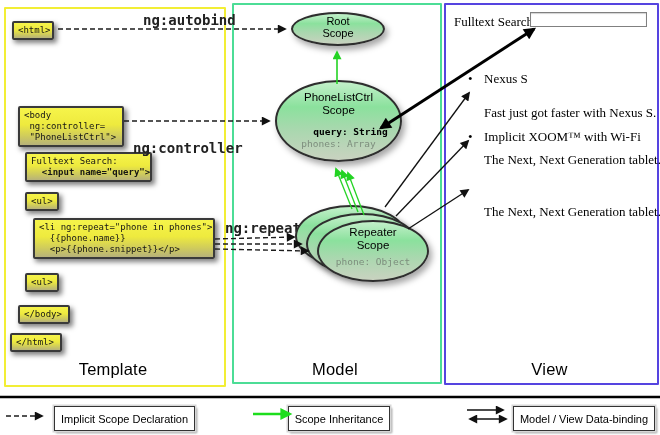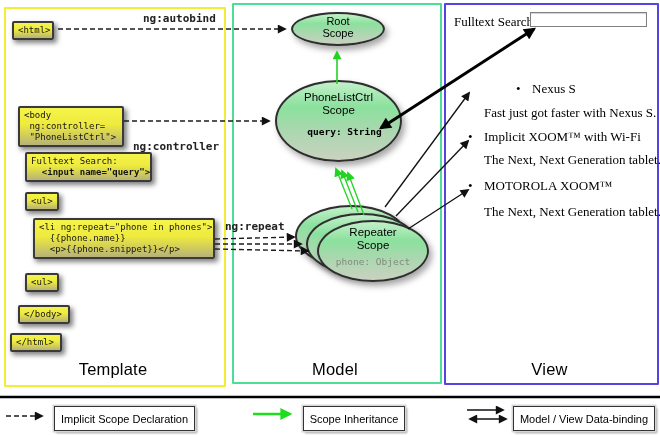--- a/index.html
+++ b/index.html
@@ -23,21 +23,21 @@
     border:2px solid #3a3a3a;border-radius:2px;
     box-shadow:2.5px 3px 5px rgba(0,0,0,.5);
     padding:2px 4px;box-sizing:border-box;
     font-family:"DejaVu Sans Mono",monospace;font-size:9px;line-height:11px;color:#151515;
   }
   .code-line{white-space:pre;}
   .code-line.bold{font-weight:bold;}
   
   .arrow-label{
     position:absolute;font-family:"DejaVu Sans Mono",monospace;
-    font-weight:bold;font-size:11px;color:#222;white-space:nowrap;
+    font-weight:bold;font-size:14px;color:#222;white-space:nowrap;
   }
   
   .ellipse{
     position:absolute;border:2px solid #2e2e2e;border-radius:50%;
     background:linear-gradient(180deg,#c3f0ca 0%,#8be19d 32%,#a8d8ae 60%,#c9d2c0 100%);
     box-shadow:3px 4px 6px rgba(0,0,0,.35);
     box-sizing:border-box;
   }
   .etext{position:absolute;text-align:center;color:#000;}
   .etitle{font-size:11.5px;line-height:13px;}
@@ -131,51 +131,49 @@
   <div class="etext etitle small" style="left:291px;top:16px;width:94px;">
     <div>Root</div>
     <div>Scope</div>
   </div>
 
   <div class="ellipse" style="left:275px;top:80px;width:127px;height:82px;"></div>
   <div class="etext etitle" style="left:275px;top:91px;width:127px;">
     <div>PhoneListCtrl</div>
     <div>Scope</div>
   </div>
-  <div class="etext eprop bold" style="left:281px;top:126px;width:127px;">query: String</div>
+  <div class="etext eprop bold" style="left:287px;top:126px;width:127px;">query: String</div>
+  <div class="etext eprop gray" style="left:275px;top:138px;width:127px;">phones: Array</div>
 
   <div class="ellipse" style="left:295px;top:205px;width:112px;height:62px;"></div>
   <div class="ellipse" style="left:306px;top:213px;width:112px;height:62px;"></div>
   <div class="ellipse" style="left:317px;top:220px;width:112px;height:62px;"></div>
   <div class="etext etitle" style="left:317px;top:226px;width:112px;">
     <div>Repeater</div>
     <div>Scope</div>
   </div>
   <div class="etext eprop gray" style="left:317px;top:256px;width:112px;">phone: Object</div>
 
   <div class="view-text search-label">Fulltext Search:</div>
   <input class="search-input" type="text" value="" style="">
 
-  <div class="view-text v-line" style="top:81px;margin-left:48px;">
+  <div class="view-text v-line" style="top:71px;">
     <span class="v-bullet">•</span><span>Nexus S</span>
   </div>
   <div class="view-text v-line v-desc" style="top:105px;">Fast just got faster with Nexus S.</div>
 
   <div class="view-text v-line" style="top:129px;">
     <span class="v-bullet">•</span><span>Implicit XOOM™  with Wi-Fi</span>
   </div>
   <div class="view-text v-line v-desc" style="top:152px;">The Next, Next Generation tablet.</div>
 
-  <div class="view-text v-line" style="top:178px;">
-    <span class="v-bullet">•</span><span>MOTOROLA XOOM™</span>
-  </div>
   <div class="view-text v-line v-desc" style="top:204px;">The Next, Next Generation tablet.</div>
 
   <div class="legend-box" style="left:54px;width:141px;">Implicit Scope Declaration</div>
-  <div class="legend-box" style="left:303px;width:102px;">Scope Inheritance</div>
+  <div class="legend-box" style="left:288px;width:102px;">Scope Inheritance</div>
   <div class="legend-box" style="left:513px;width:142px;">Model / View Data-binding</div>
 
   <svg id="overlay" viewBox="0 0 660 435" xmlns="http://www.w3.org/2000/svg">
     <defs>
       <marker id="mBlack" markerUnits="userSpaceOnUse" markerWidth="10" markerHeight="9" viewBox="0 0 10 10" refX="8" refY="5" orient="auto-start-reverse">
         <path d="M0,0 L10,5 L0,10 z" fill="#111"></path>
       </marker>
       <marker id="mBlackBig" markerUnits="userSpaceOnUse" markerWidth="14" markerHeight="12" viewBox="0 0 10 10" refX="8" refY="5" orient="auto-start-reverse">
         <path d="M0,0 L10,5 L0,10 z" fill="#000"></path>
       </marker>

